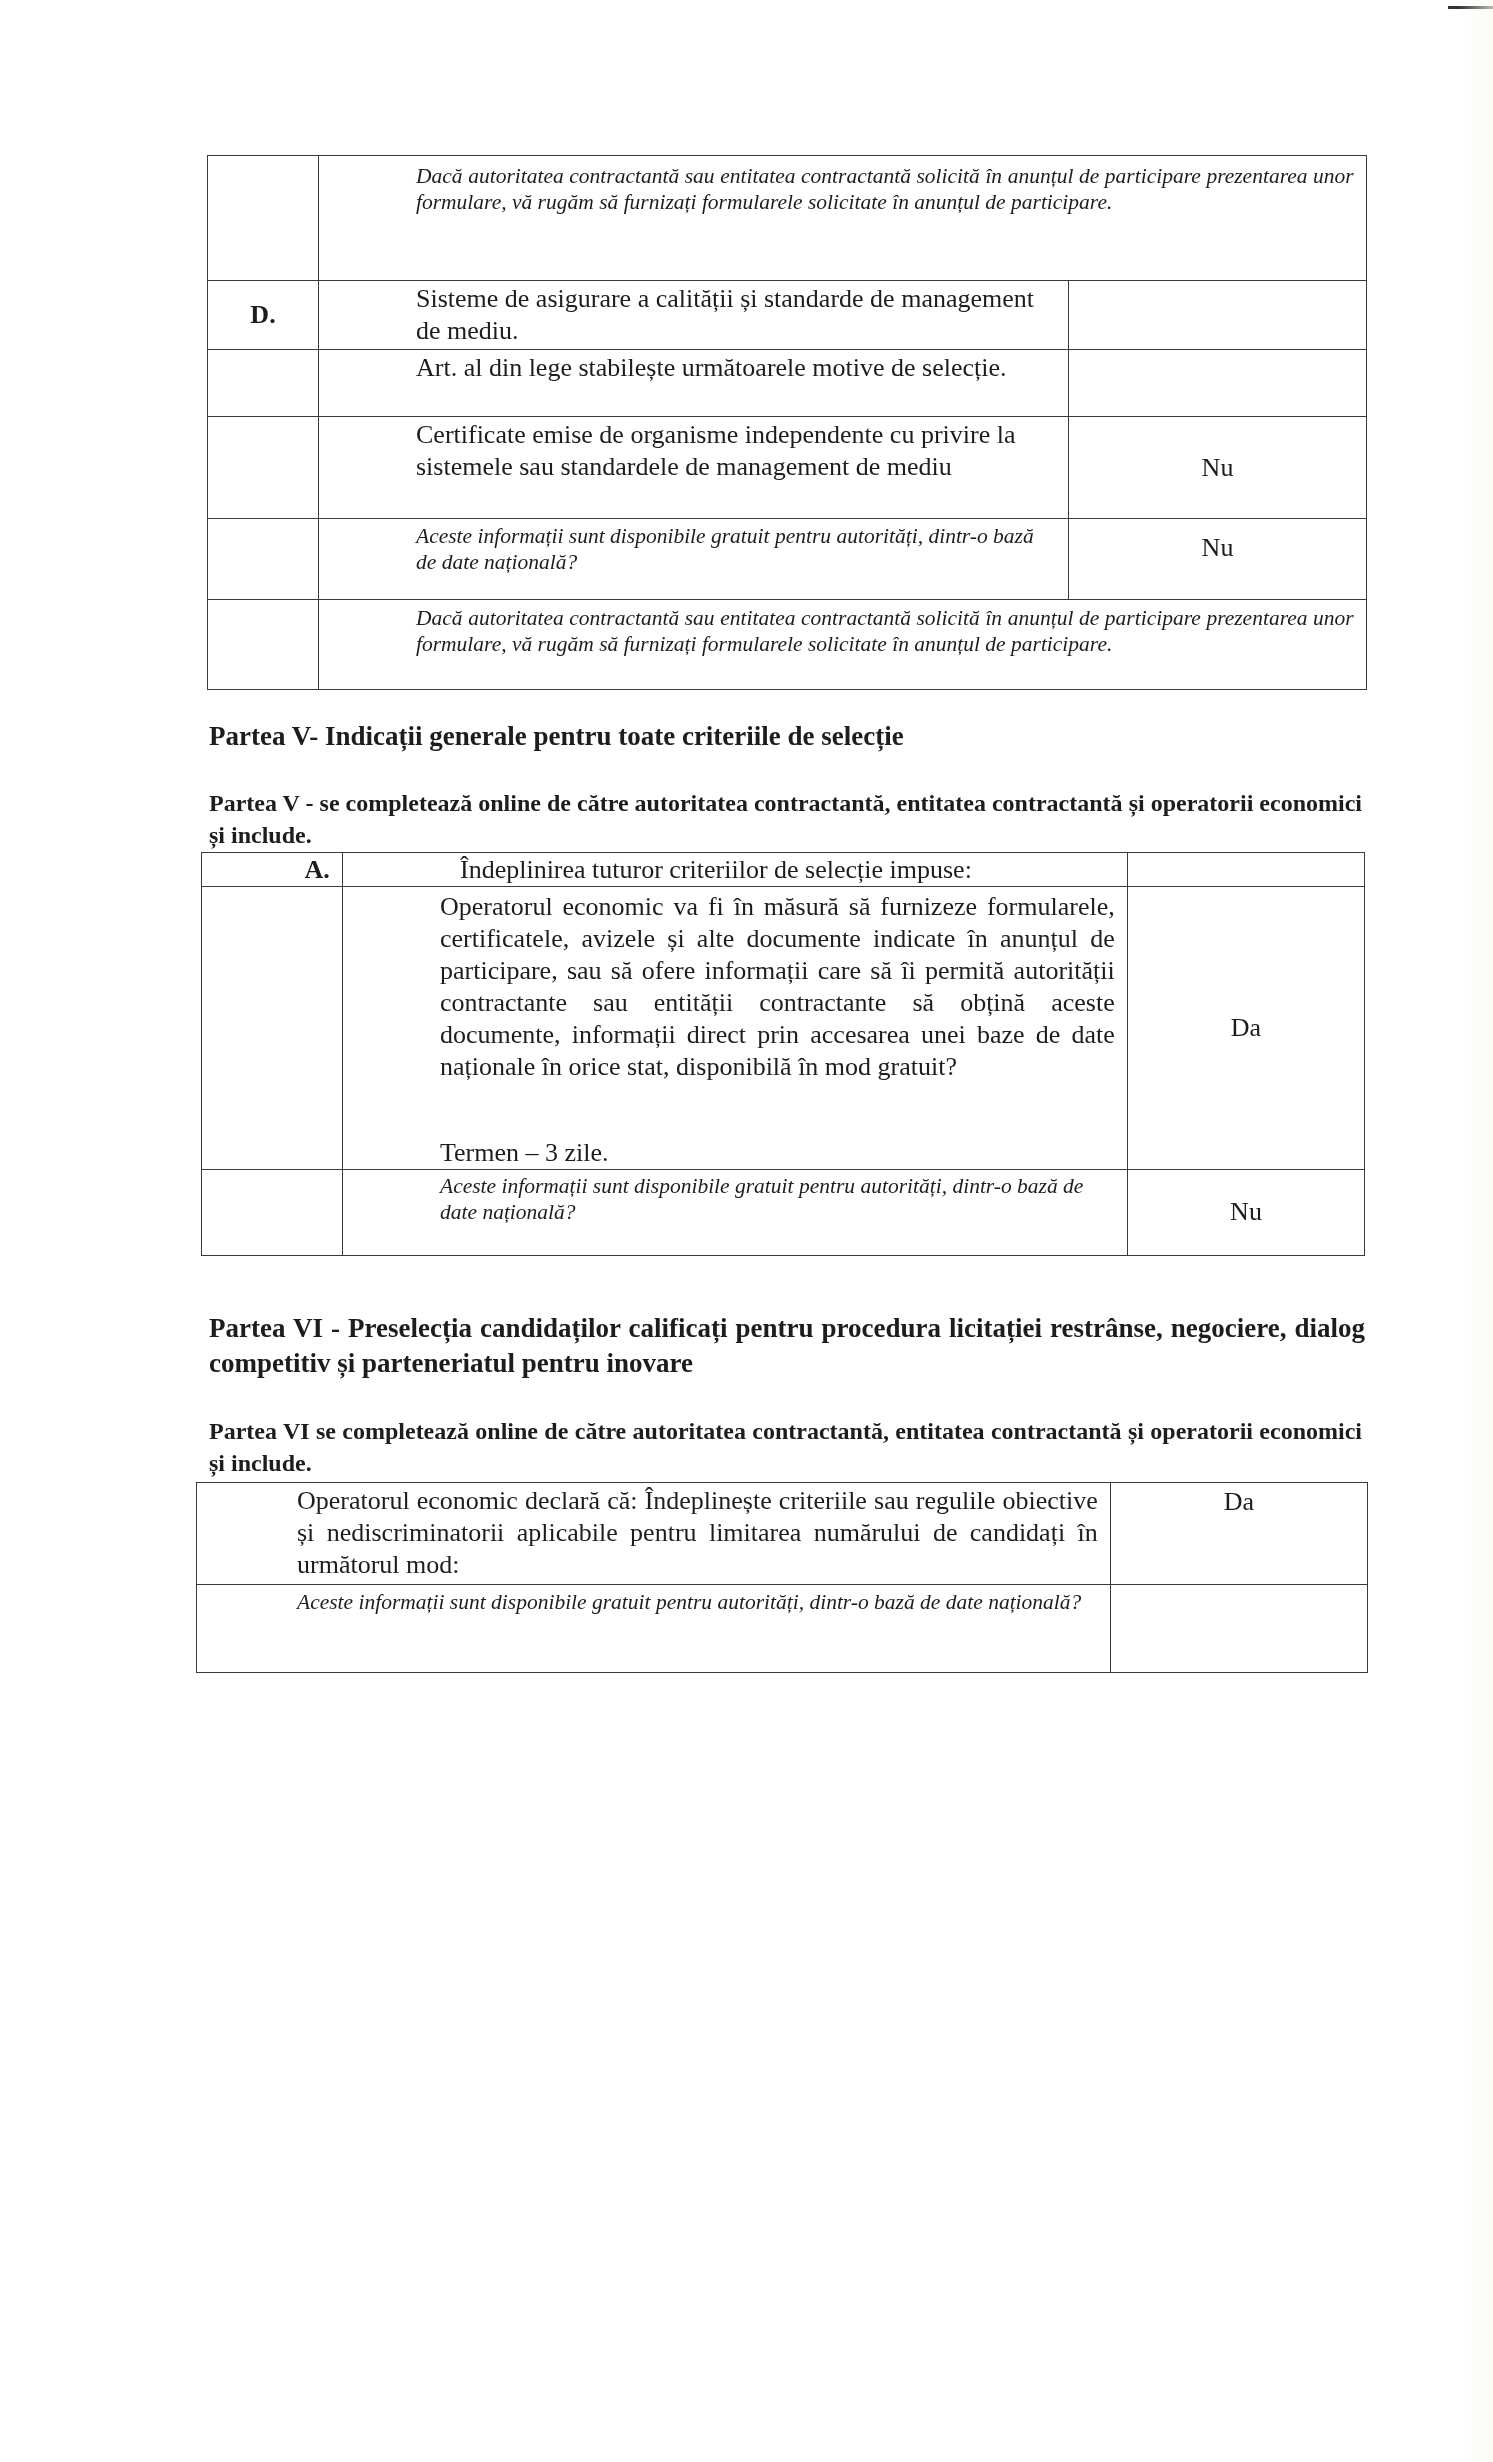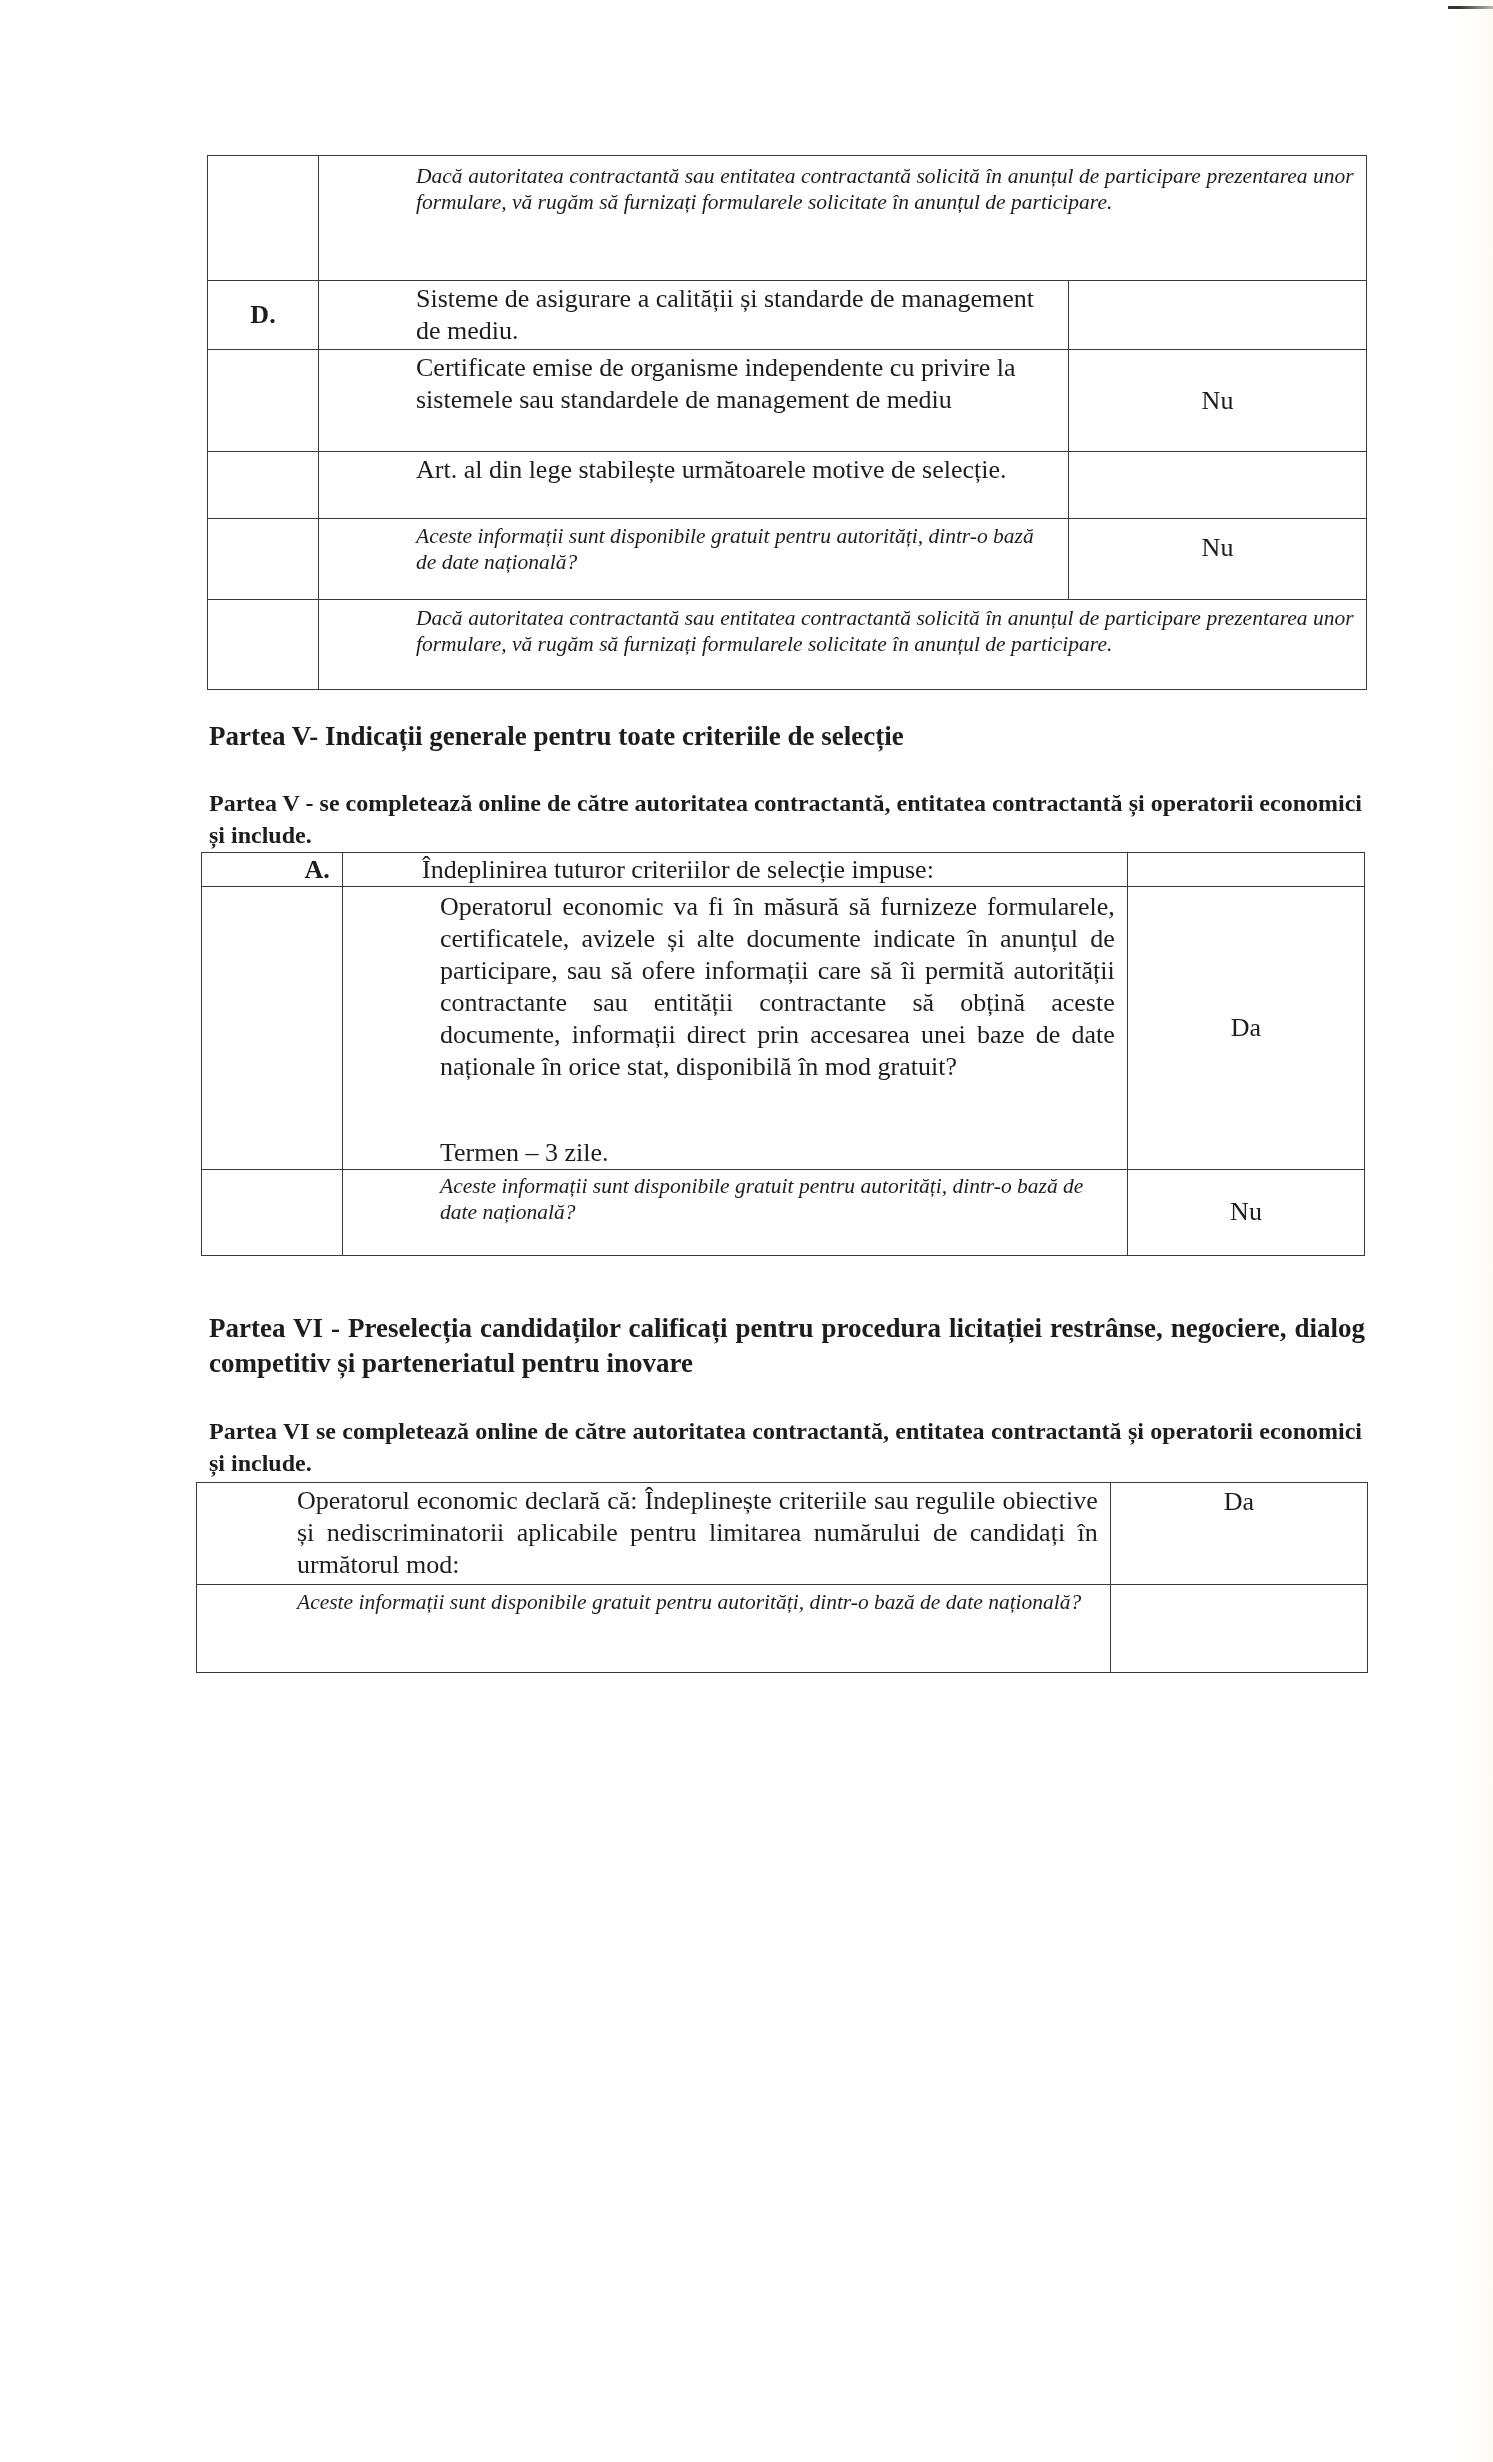--- a/index.html
+++ b/index.html
@@ -42,35 +42,35 @@
   </tr>
   <tr style="height:69px">
     <td style="text-align:center; padding-top:19.3px;">
       <span class="lbl">D.</span>
     </td>
     <td style="padding:1.8px 7px 0 97px;">
       <div class="bd">Sisteme de asigurare a calității și standarde de management de mediu.</div>
     </td>
     <td></td>
   </tr>
+  <tr style="height:67px">
+    <td></td>
+    <td style="padding:1.8px 7px 0 97px;">
+      <div class="rg">Art. al din lege stabilește următoarele motive de selecție.</div>
+    </td>
+    <td></td>
+  </tr>
   <tr style="height:102px">
     <td></td>
     <td style="padding:1.8px 7px 0 97px;">
       <div class="rg">Certificate emise de organisme independente cu privire la sistemele sau standardele de management de mediu</div>
     </td>
     <td class="ans" style="vertical-align:middle;">
       <span>Nu</span>
     </td>
-  </tr>
-  <tr style="height:67px">
-    <td></td>
-    <td style="padding:1.8px 7px 0 97px;">
-      <div class="rg">Art. al din lege stabilește următoarele motive de selecție.</div>
-    </td>
-    <td></td>
   </tr>
   <tr style="height:81px">
     <td></td>
     <td style="padding:3.5px 12.3px 0 97px;">
       <div class="it" style="text-align:left;">Aceste informații sunt disponibile gratuit pentru autorități, dintr-o bază de date națională?</div>
     </td>
     <td class="ans" style="padding-top:14px;">
       <span>Nu</span>
     </td>
   </tr>
@@ -90,21 +90,21 @@
   <colgroup>
       <col style="width:141px">
       <col style="width:785px">
       <col style="width:237px">
     </colgroup>
   <tbody>
       <tr style="height:34px">
     <td style="text-align:right; padding:0 12.3px 0 0; vertical-align:middle;">
       <span class="lbl">A.</span>
     </td>
-    <td style="padding:0 7px 0 79px; vertical-align:middle;">
+    <td style="padding:0 7px 0 117px; vertical-align:middle;">
       <div class="bd" style="line-height:30px;">Îndeplinirea tuturor criteriilor de selecție impuse:</div>
     </td>
     <td></td>
   </tr>
   <tr style="height:282px">
     <td></td>
     <td style="padding:3.5px 12.3px 0 97px;">
       <div class="rg" style="text-align:justify;">Operatorul economic va fi în măsură să furnizeze formularele, certificatele, avizele și alte documente indicate în anunțul de participare, sau să ofere informații care să îi permită autorității contractante sau entității contractante să obțină aceste documente, informații direct prin accesarea unei baze de date naționale în orice stat, disponibilă în mod gratuit?</div>
       <div class="rg" style="margin-top:54px;">Termen – 3 zile.</div>
     </td>

